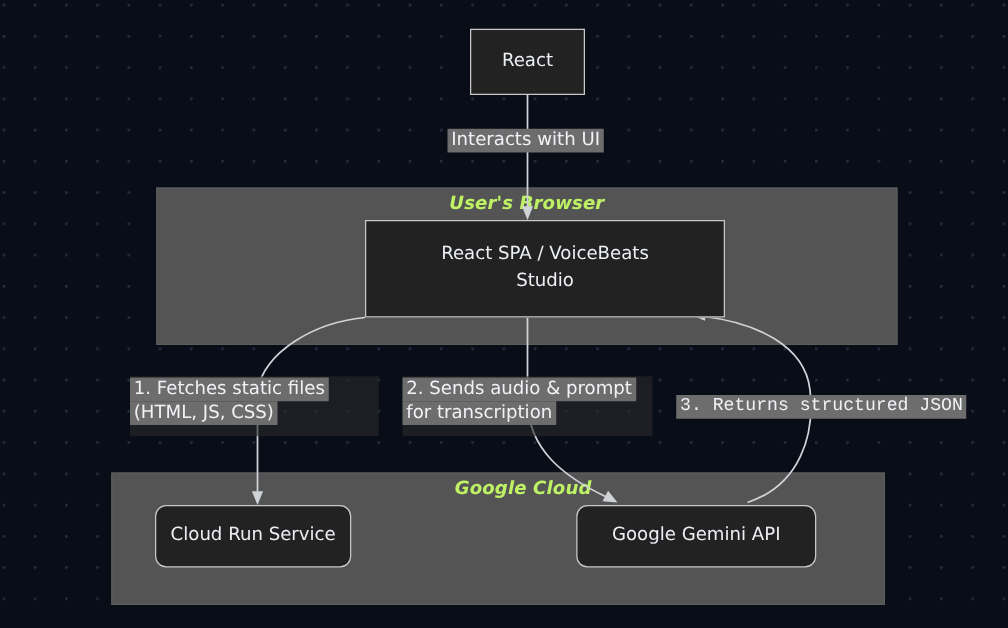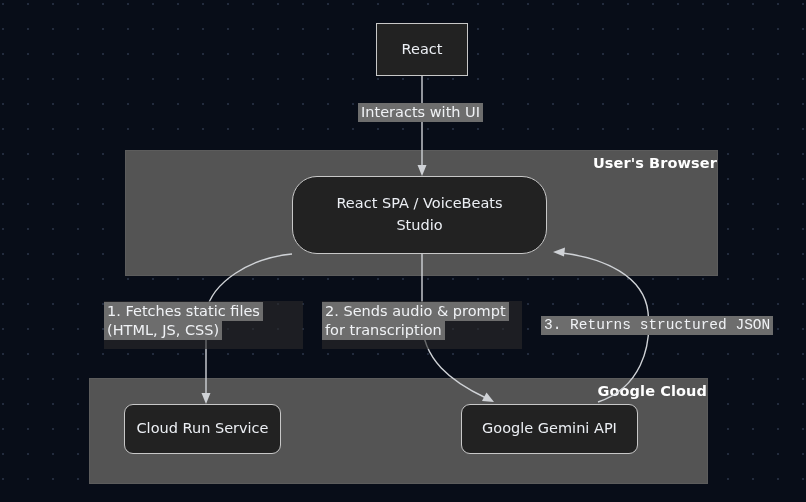--- a/index.html
+++ b/index.html
@@ -24,26 +24,27 @@
   .subgraph {
     position: absolute;
     background: #545454;
     border: 1px solid #5c5c5c;
     box-sizing: border-box;
   }
   .subgraph-title {
     position: absolute;
     left: 0;
     right: 0;
-    text-align: right;
-    color: #ffffff;
+    text-align: center;
+    color: #bef264;
     font-size: 14.5px;
     font-weight: 700;
     letter-spacing: 0.1px;
     white-space: nowrap;
+    font-style: italic;
   }
 
   
   .node {
     position: absolute;
     background: #222222;
     border: 1.2px solid #c8c8c8;
     box-sizing: border-box;
     display: flex;
     align-items: center;
@@ -122,30 +123,30 @@
     <g>
       <path d="M 598 402 C 640 388 652 348 648 312 C 644 276 604 258 562 253"></path>
       <polygon points="553,252 565,247.5 564,256.5"></polygon>
     </g>
   </svg>
 
   <div class="node" style="left:376px; top:23px; width:92px; height:53px;">
     <span>React</span>
   </div>
 
-  <div class="node" style="left:292px; top:176px; width:255px; height:78px; flex-direction:column;border-radius:25px;">
+  <div class="node" style="left:292px; top:176px; width:288px; height:78px; flex-direction:column;">
     <span>React SPA / VoiceBeats</span>
     <span>Studio</span>
   </div>
 
   <div class="node rounded" style="left:124px; top:404px; width:157px; height:50px;">
     <span>Cloud Run Service</span>
   </div>
 
-  <div class="node rounded" style="left:461px; top:404px; width:177px; height:50px;">
+  <div class="node rounded" style="left:461px; top:404px; width:192px; height:50px;">
     <span>Google Gemini API</span>
   </div>
 
   <div class="edge-label" style="left:358px; top:103px; width:128px;">
     <span class="ln">Interacts with UI</span>
   </div>
 
   <div class="label-plate" style="left:104px; top:301px; width:199px; height:48px;"></div>
   <div class="edge-label" style="left:104px; top:302px; width:199px;">
     <span class="ln">1. Fetches static files</span>

